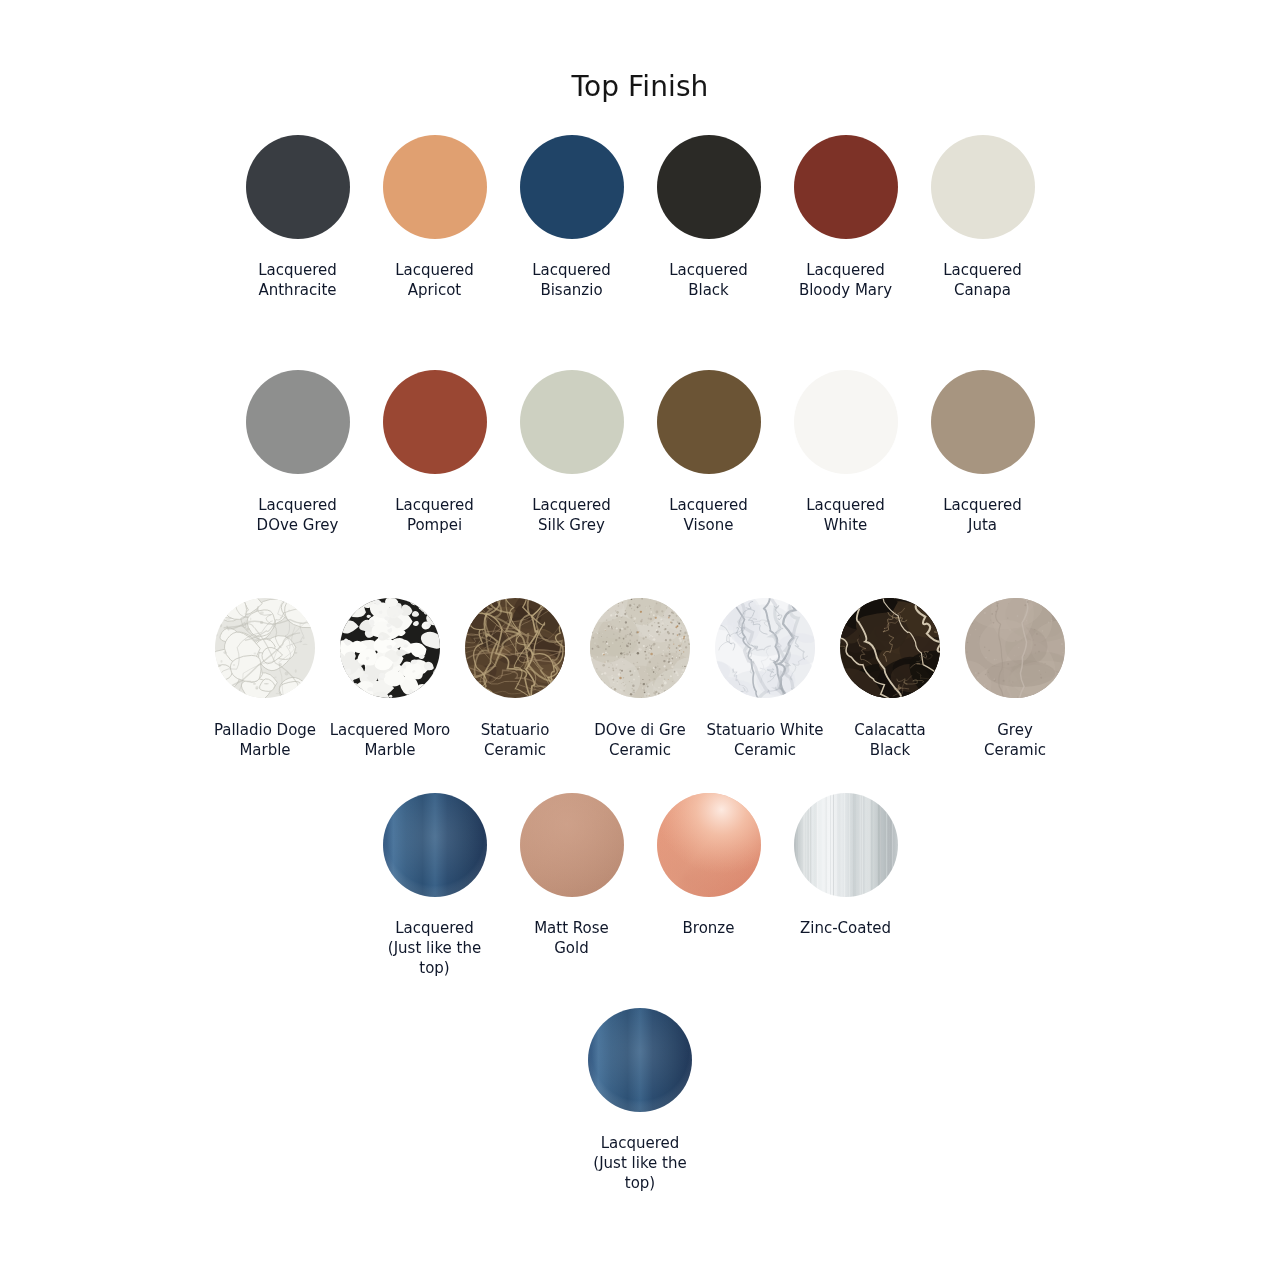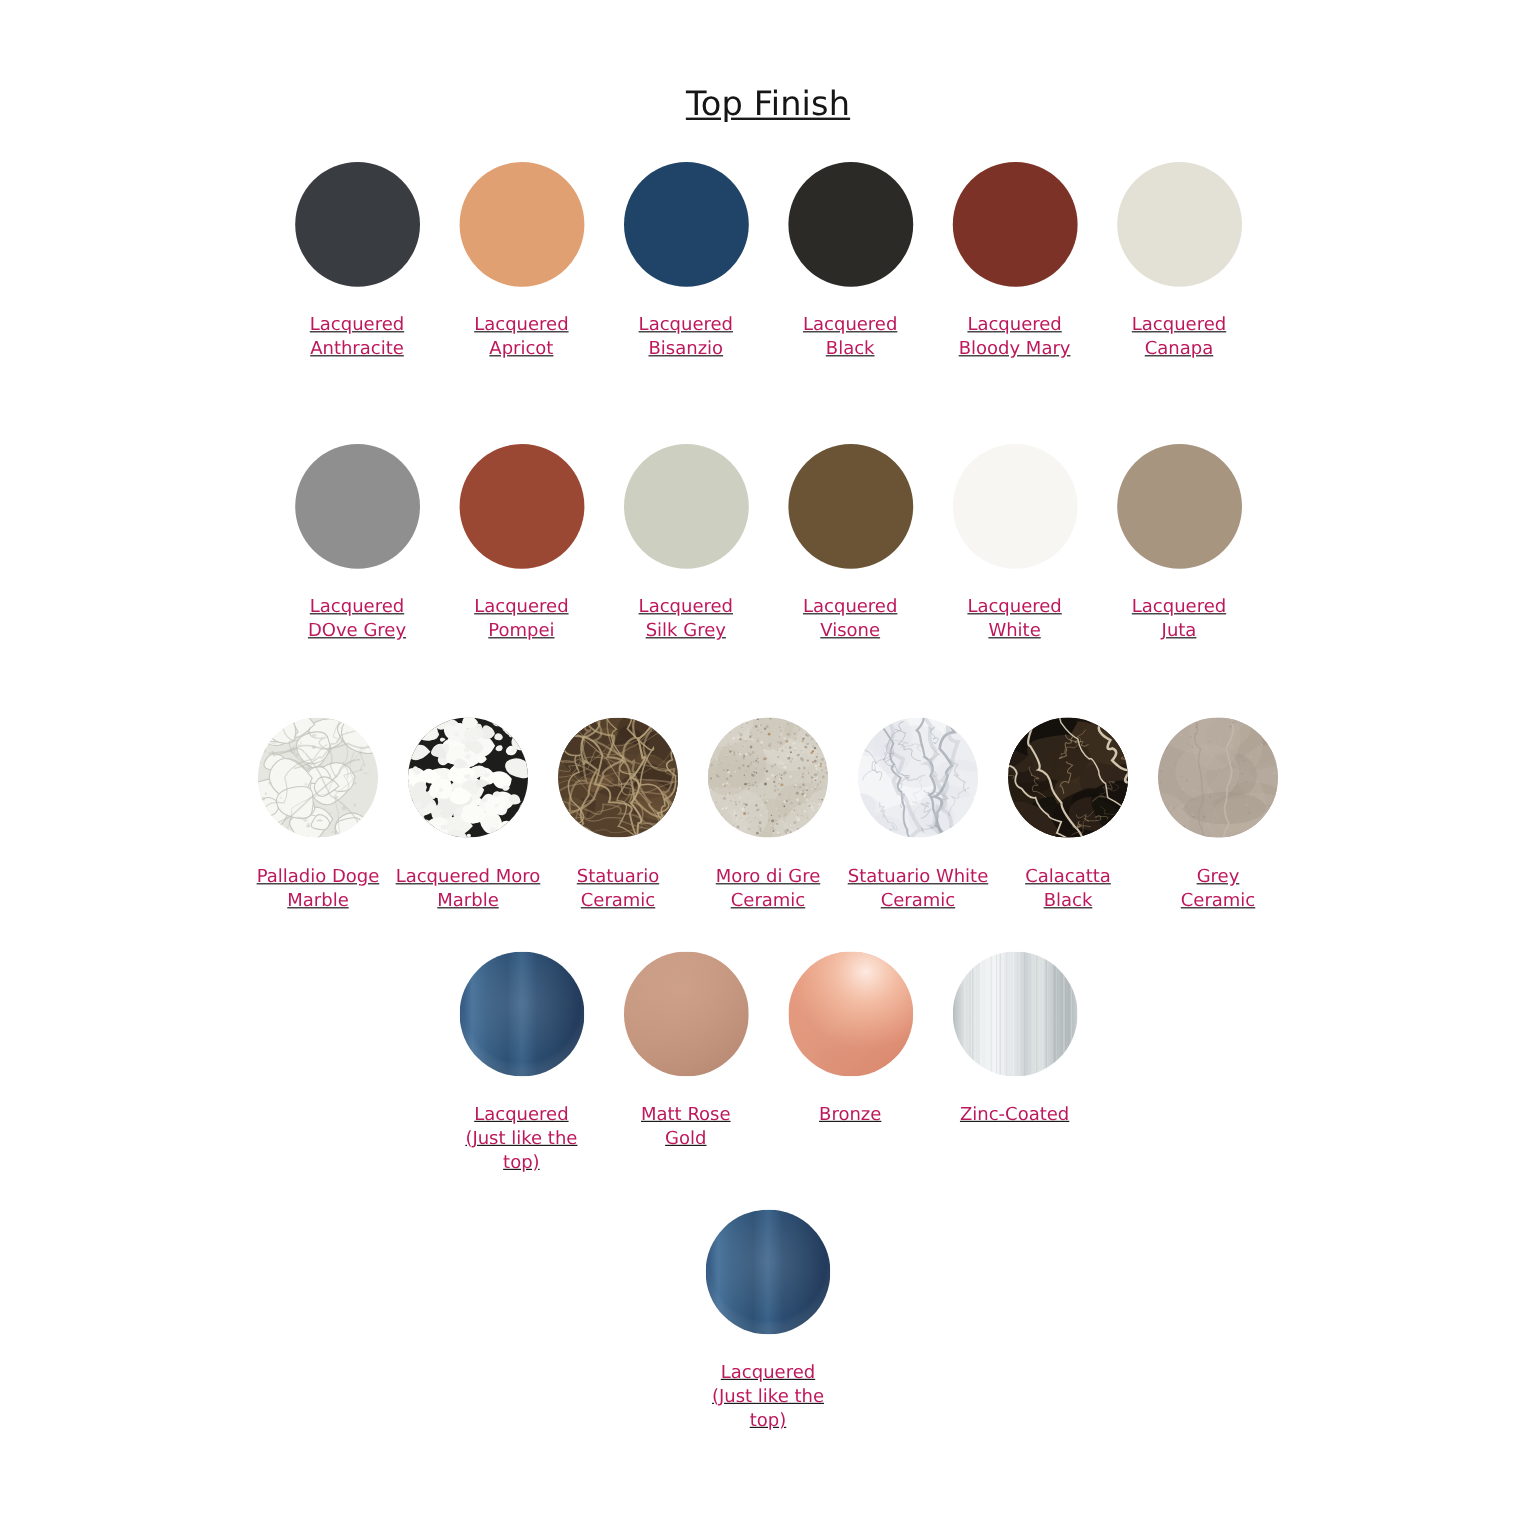--- a/index.html
+++ b/index.html
@@ -12,21 +12,20 @@
     height: 1280px;
     background: #ffffff;
     font-family: "DejaVu Sans", "Liberation Sans", sans-serif;
     color: #1b1b1b;
     overflow: hidden;
   }
   .page {
     width: 1280px;
     height: 1036px;
     position: relative;
-    text-decoration: underline;
   }
 
   .section-title {
     text-align: center;
     font-size: 28px;
     font-weight: 400;
     color: #151515;
     letter-spacing: 0.1px;
   }
 
@@ -47,21 +46,21 @@
     overflow: hidden;
     display: block;
     position: relative;
   }
   .disc svg { display: block; }
 
   .swatch-label {
     text-align: center;
     font-size: 15px;
     line-height: 20px;
-    color: #be185d;
+    color: #0f172a;
     font-weight: 400;
     white-space: pre-line;
   }
 
   
   #top-finish-title { margin: 0; padding-top: 70px; }
   #row-lacquered-1 { margin-top: 32px; }
   #row-lacquered-1 .swatch { width: 137px; }
   #row-lacquered-1 .disc, #row-lacquered-2 .disc { width: 104px; height: 104px; }
   #row-lacquered-1 .swatch-label, #row-lacquered-2 .swatch-label { margin-top: 21px; }
@@ -1016,21 +1015,21 @@
             <circle cx="19.0" cy="69.4" r="0.66" fill="#b6afa1" opacity="0.72"></circle>
             <circle cx="55.2" cy="53.6" r="0.95" fill="#9b9386" opacity="0.97"></circle>
             <circle cx="23.8" cy="36.2" r="0.64" fill="#b6afa1" opacity="0.75"></circle>
             <circle cx="65.2" cy="75.6" r="0.28" fill="#9b9386" opacity="0.91"></circle>
             <circle cx="81.8" cy="24.7" r="1.05" fill="#9b9386" opacity="0.60"></circle>
             <circle cx="64.4" cy="40.0" r="0.39" fill="#e6e2d9" opacity="0.53"></circle>
             <circle cx="87.8" cy="75.2" r="0.53" fill="#e6e2d9" opacity="0.91"></circle>
             <circle cx="62.8" cy="41.7" r="0.56" fill="#e6e2d9" opacity="0.77"></circle>
           </svg>
         </div>
-        <div class="swatch-label">Moro di Gre
+        <div class="swatch-label">DOve di Gre
 Ceramic</div>
       </div>
       <div class="swatch">
         <div class="disc">
           <svg viewBox="0 0 100 100" width="100%" height="100%" preserveAspectRatio="xMidYMid slice">
             <rect width="100" height="100" fill="#f4f5f7"></rect>
             <ellipse cx="27.9" cy="14.7" rx="17.8" ry="18.2" fill="#e6e8ec" opacity="0.55"></ellipse>
             <ellipse cx="84.4" cy="51.1" rx="23.4" ry="15.9" fill="#e6e8ec" opacity="0.55"></ellipse>
             <ellipse cx="9.1" cy="93.6" rx="22.5" ry="15.1" fill="#e6e8ec" opacity="0.55"></ellipse>
             <ellipse cx="29.0" cy="26.1" rx="16.5" ry="20.6" fill="#e6e8ec" opacity="0.55"></ellipse>

